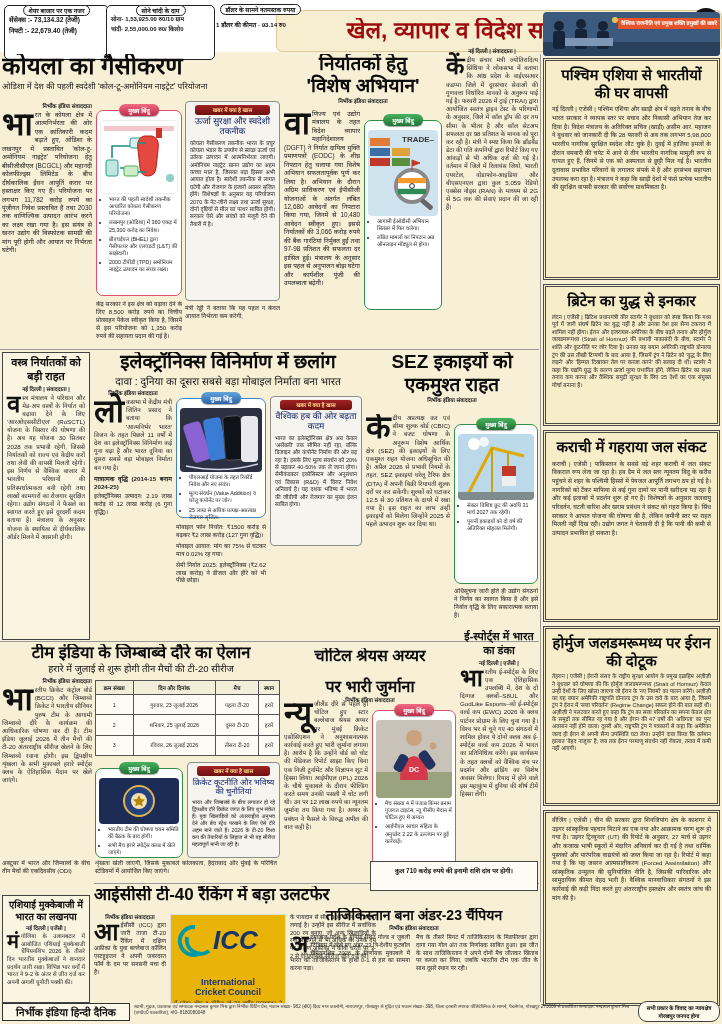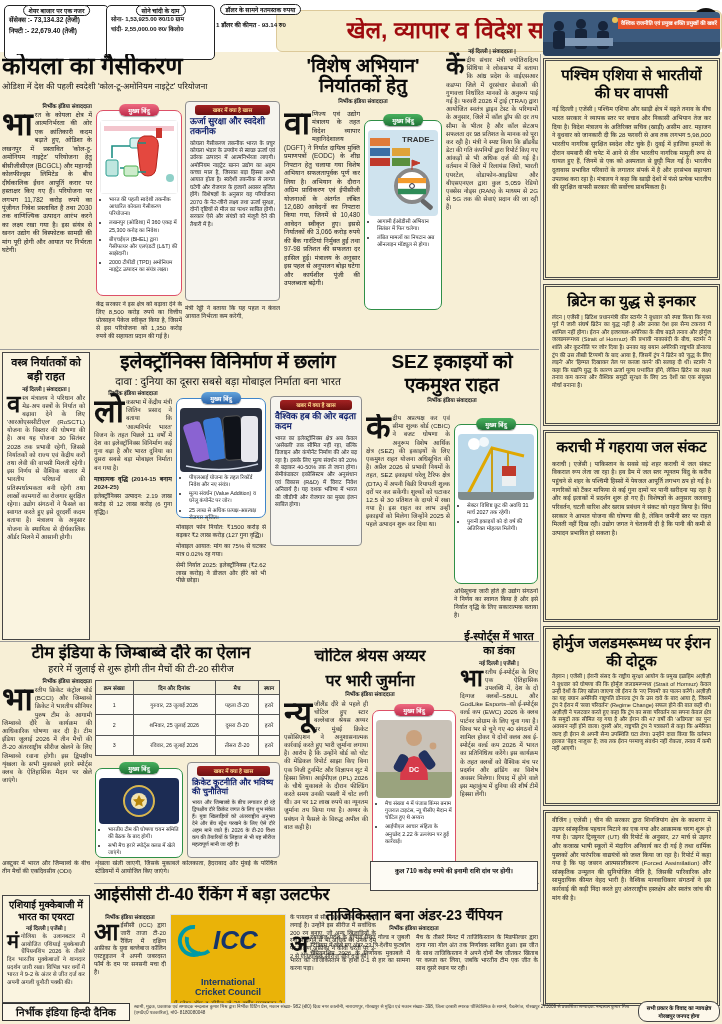--- a/index.html
+++ b/index.html
@@ -32,21 +32,21 @@
   .kb ul{margin:2px 0 0 9px;padding:0;font-size:5.4px;line-height:1.32;text-align:left;color:#222}
   .kb li{margin-bottom:2px}
   .kb.red{border:1.6px solid #dd5068}.kb.red .pill{background:linear-gradient(#ef6b82,#bf2c4c)}
   .kb.green{border:1.6px solid #2f8f47}.kb.green .pill{background:linear-gradient(#49b15f,#1f7336)}
   .kb.blue{border:1.6px solid #3f85c9}.kb.blue .pill{background:linear-gradient(#64a5dd,#2a62a8)}
   .imgph{width:100%;border-radius:4px;display:block}
   
   .khas{position:absolute;background:#f6f4ee;border:1px solid #8d8d8d;border-radius:4px;padding:3px 4px;box-sizing:border-box}
   .khas .strip{display:block;margin:0 auto 2px;background:linear-gradient(#a32222,#6d0f0f);color:#ffd98c;font-size:5.5px;
                font-weight:700;text-align:center;border-radius:3px;padding:1px 2px;width:84%}
-  .khas .ktitle{color:#14246e;font-size:8.8px;font-weight:700;line-height:1.12;margin:2px 0 3px}
+  .khas .ktitle{color:#14246e;font-size:8.8px;font-weight:400;text-align:center;line-height:1.12;margin:2px 0 3px}
   .khas .ktext{font-size:5.5px;line-height:1.34;text-align:justify;color:#222;margin:0}
   
   .side{position:absolute;left:543px;width:177px;background:#f7eec9;border:3px double #4a4a4a;
         padding:3px 6px;box-sizing:border-box;overflow:hidden}
   .side h2{font-size:15px;font-weight:800;text-align:center;margin:2px 0 4px;line-height:1.18;color:#0a0a0a}
   .side p{font-size:6.1px;line-height:1.42;text-align:justify;margin:0;color:#1c1c1c}
   
   .sched{border-collapse:collapse;width:100%;background:#fdfbf4}
   .sched td,.sched th{border:1px solid #555;font-size:5.3px;padding:2.6px 1px;text-align:center;color:#222}
   .sched th{font-weight:700;font-size:5.6px;background:#f3eeda}
@@ -149,22 +149,22 @@
       <span class="strip">खबर में क्या है खास</span>
       <div class="ktitle">ऊर्जा सुरक्षा और स्वदेशी तकनीक</div>
       <p class="ktext">कोयला गैसीकरण तकनीक भारत के प्रचुर कोयला भंडार के उपयोग से स्वच्छ ऊर्जा एवं उर्वरक उत्पादन में आत्मनिर्भरता लाएगी। अमोनियम नाइट्रेट खनन उद्योग का अहम कच्चा माल है, जिसका बड़ा हिस्सा अभी आयात होता है। स्वदेशी तकनीक से लागत घटेगी और रोजगार के हजारों अवसर सृजित होंगे। विशेषज्ञों के अनुसार यह परियोजना 2070 के नेट-जीरो लक्ष्य तथा ऊर्जा सुरक्षा, दोनों दृष्टियों से मील का पत्थर साबित होगी। सरकार ऐसे और संयंत्रों को मंजूरी देने की तैयारी में है।</p>
     </div>
     <div class="abs" style="left:183px;top:251px;width:95px;height:44px">
       <p class="body" style="font-size:6.0px">मंत्री रेड्डी ने बताया कि यह पहल न केवल आयात निर्भरता कम करेगी,</p>
     </div>
   </div>
 
   <div class="abs" style="left:284px;top:54px;width:158px;height:295px">
+    <div class="hl ctr" style="font-size:19px">निर्यातकों हेतु</div>
     <div class="hl ctr" style="font-size:19px;margin-top:2px">'विशेष अभियान'</div>
-    <div class="hl ctr" style="font-size:19px">निर्यातकों हेतु</div>
     <div class="by">निर्भीक इंडिया संवाददाता</div>
     <div class="abs" style="left:0;top:56px;width:76px;height:238px">
       <p class="body"><span class="dc big">वा</span><span>णिज्य एवं उद्योग मंत्रालय के तहत विदेश व्यापार महानिदेशालय (DGFT) ने निर्यात दायित्व मुक्ति प्रमाणपत्रों (EODC) के शीघ्र निपटान हेतु चलाया गया विशेष अभियान सफलतापूर्वक पूर्ण कर लिया है। अभियान के दौरान अग्रिम प्राधिकरण एवं ईपीसीजी योजनाओं के अंतर्गत लंबित 12,680 आवेदनों का निपटारा किया गया, जिनमें से 10,480 आवेदन स्वीकृत हुए। इससे निर्यातकों की 3,066 करोड़ रुपये की बैंक गारंटियां निर्मुक्त हुईं तथा 97-98 प्रतिशत की सफलता दर हासिल हुई। मंत्रालय के अनुसार इस पहल से अनुपालन बोझ घटेगा और कार्यशील पूंजी की उपलब्धता बढ़ेगी।</span></p>
     </div>
     <div class="kb green" style="left:80px;top:66px;width:78px;height:190px">
       <span class="pill">मुख्य बिंदु</span>
       <svg class="imgph" width="70" height="86" viewBox="0 0 70 86">
         <rect width="70" height="86" fill="#cfe3ee"></rect>
         <rect x="2" y="8" width="20" height="8" fill="#e07b39"></rect>
           <rect x="2" y="18" width="20" height="8" fill="#3a6ea5"></rect>
@@ -322,21 +322,21 @@
   </div>
   <div class="abs" style="left:2px;top:860px;width:88px;height:32px">
     <p class="body" style="font-size:6.0px">अक्टूबर में भारत और जिम्बाब्वे के बीच तीन मैचों की एकदिवसीय (ODI)</p>
   </div>
   <div class="abs" style="left:95px;top:860px;width:182px;height:22px">
     <p class="body" style="font-size:6.0px">शृंखला खेली जाएगी, जिसके मुकाबले कोलकाता, हैदराबाद और मुंबई के परिचित स्टेडियमों में आयोजित किए जाएंगे।</p>
   </div>
 
   <div class="abs" style="left:284px;top:648px;width:172px;height:222px">
     <div class="hl ctr" style="font-size:16px">चोटिल श्रेयस अय्यर</div>
-    <div class="hl ctr" style="font-size:16px;margin-top:8px">पर भारी जुर्माना</div>
+    <div class="hl ctr" style="font-size:16px;margin-top:14px">पर भारी जुर्माना</div>
     <div class="by">निर्भीक इंडिया संवाददाता</div>
     <div class="abs" style="left:0;top:52px;width:84px;height:170px">
       <p class="body" style="font-size:6.2px"><span class="dc big">न्यू</span><span>जीलैंड दौरे से पहले ही चोटिल हुए स्टार बल्लेबाज श्रेयस अय्यर पर मुंबई क्रिकेट एसोसिएशन ने अनुशासनात्मक कार्रवाई करते हुए भारी जुर्माना लगाया है। आरोप है कि उन्होंने बोर्ड को चोट की मेडिकल रिपोर्ट साझा किए बिना एक निजी टूर्नामेंट और विज्ञापन शूट में हिस्सा लिया। आईपीएल (IPL) 2026 के चौथे मुकाबले के दौरान फील्डिंग करते समय उनकी पसली में चोट लगी थी। उन पर 12 लाख रुपये का न्यूनतम जुर्माना तय किया गया है। अय्यर के प्रबंधन ने फैसले के विरुद्ध अपील की बात कही है।</span></p>
     </div>
     <div class="kb red" style="left:88px;top:62px;width:84px;height:158px">
       <span class="pill">मुख्य बिंदु</span>
       <svg class="imgph" width="76" height="78" viewBox="0 0 76 78">
         <rect width="76" height="78" fill="#c9c2b8"></rect>
         <rect y="52" width="76" height="26" fill="#9aa37e"></rect>
         <circle cx="38" cy="18" r="8" fill="#caa27e"></circle>
@@ -354,21 +354,21 @@
   </div>
 
   <div class="abs" style="left:460px;top:630px;width:78px;height:228px">
     <div class="hl ctr" style="font-size:11px;line-height:1.25">ई-स्पोर्ट्स में भारत का डंका</div>
     <div class="by">नई दिल्ली | एजेंसी |</div>
     <p class="body" style="font-size:6.2px"><span class="dc">भा</span><span>रतीय ई-स्पोर्ट्स के लिए एक ऐतिहासिक उपलब्धि में, देश के दो दिग्गज क्लबों–S8UL और GodLike Esports–को ई-स्पोर्ट्स वर्ल्ड कप (EWC) 2026 के क्लब पार्टनर प्रोग्राम के लिए चुना गया है। विश्व भर से चुने गए 40 संगठनों में शामिल होकर ये दोनों क्लब अब ई-स्पोर्ट्स वर्ल्ड कप 2026 में भारत का प्रतिनिधित्व करेंगे। इस कार्यक्रम के तहत क्लबों को वैश्विक मंच पर प्रदर्शन और ब्रांडिंग का विशेष अवसर मिलेगा। रियाद में होने वाले इस महाकुंभ में दुनिया की शीर्ष टीमें हिस्सा लेंगी।</span></p>
   </div>
   <div class="abs notebox" style="left:370px;top:861px;width:168px;height:30px">कुल 710 करोड़ रुपये की इनामी राशि दांव पर होगी।</div>
 
   <div class="abs bordered" style="left:2px;top:895px;width:88px;height:108px">
-    <div class="hl ctr" style="font-size:9.6px;line-height:1.25">एशियाई मुक्केबाजी में भारत का एयरटा</div>
+    <div class="hl ctr" style="font-size:9.6px;line-height:1.25">एशियाई मुक्केबाजी में भारत का लखनपा</div>
     <div class="by">नई दिल्ली | एजेंसी |</div>
     <p class="body" style="font-size:5.8px"><span class="dc" style="font-size:20px;line-height:17px">मं</span><span>गोलिया के उलानबटार में आयोजित एशियाई मुक्केबाजी चैंपियनशिप 2026 के तीसरे दिन भारतीय मुक्केबाजों ने शानदार प्रदर्शन जारी रखा। विभिन्न भार वर्गों में भारत ने 9-2 के अंतर से जीत दर्ज कर अपनी अगली चुनौती पक्की की।</span></p>
   </div>
 
   <div class="abs" style="left:94px;top:886px;width:446px;height:120px">
     <div class="hl" style="font-size:17px">आईसीसी टी-40 रैंकिंग में बड़ा उलटफेर</div>
     <div class="abs" style="left:0;top:26px;width:72px;height:92px">
       <div class="by">निर्भीक इंडिया संवाददाता</div>
       <p class="body" style="font-size:5.9px"><span class="dc">आ</span><span>ईसीसी (ICC) द्वारा जारी ताजा टी-20 रैंकिंग में दक्षिण अफ्रीका के युवा बल्लेबाज कॉलिन एस्टहुइजन ने अपनी जबरदस्त फॉर्म के दम पर सनसनी मचा दी है।</span></p>
     </div>

